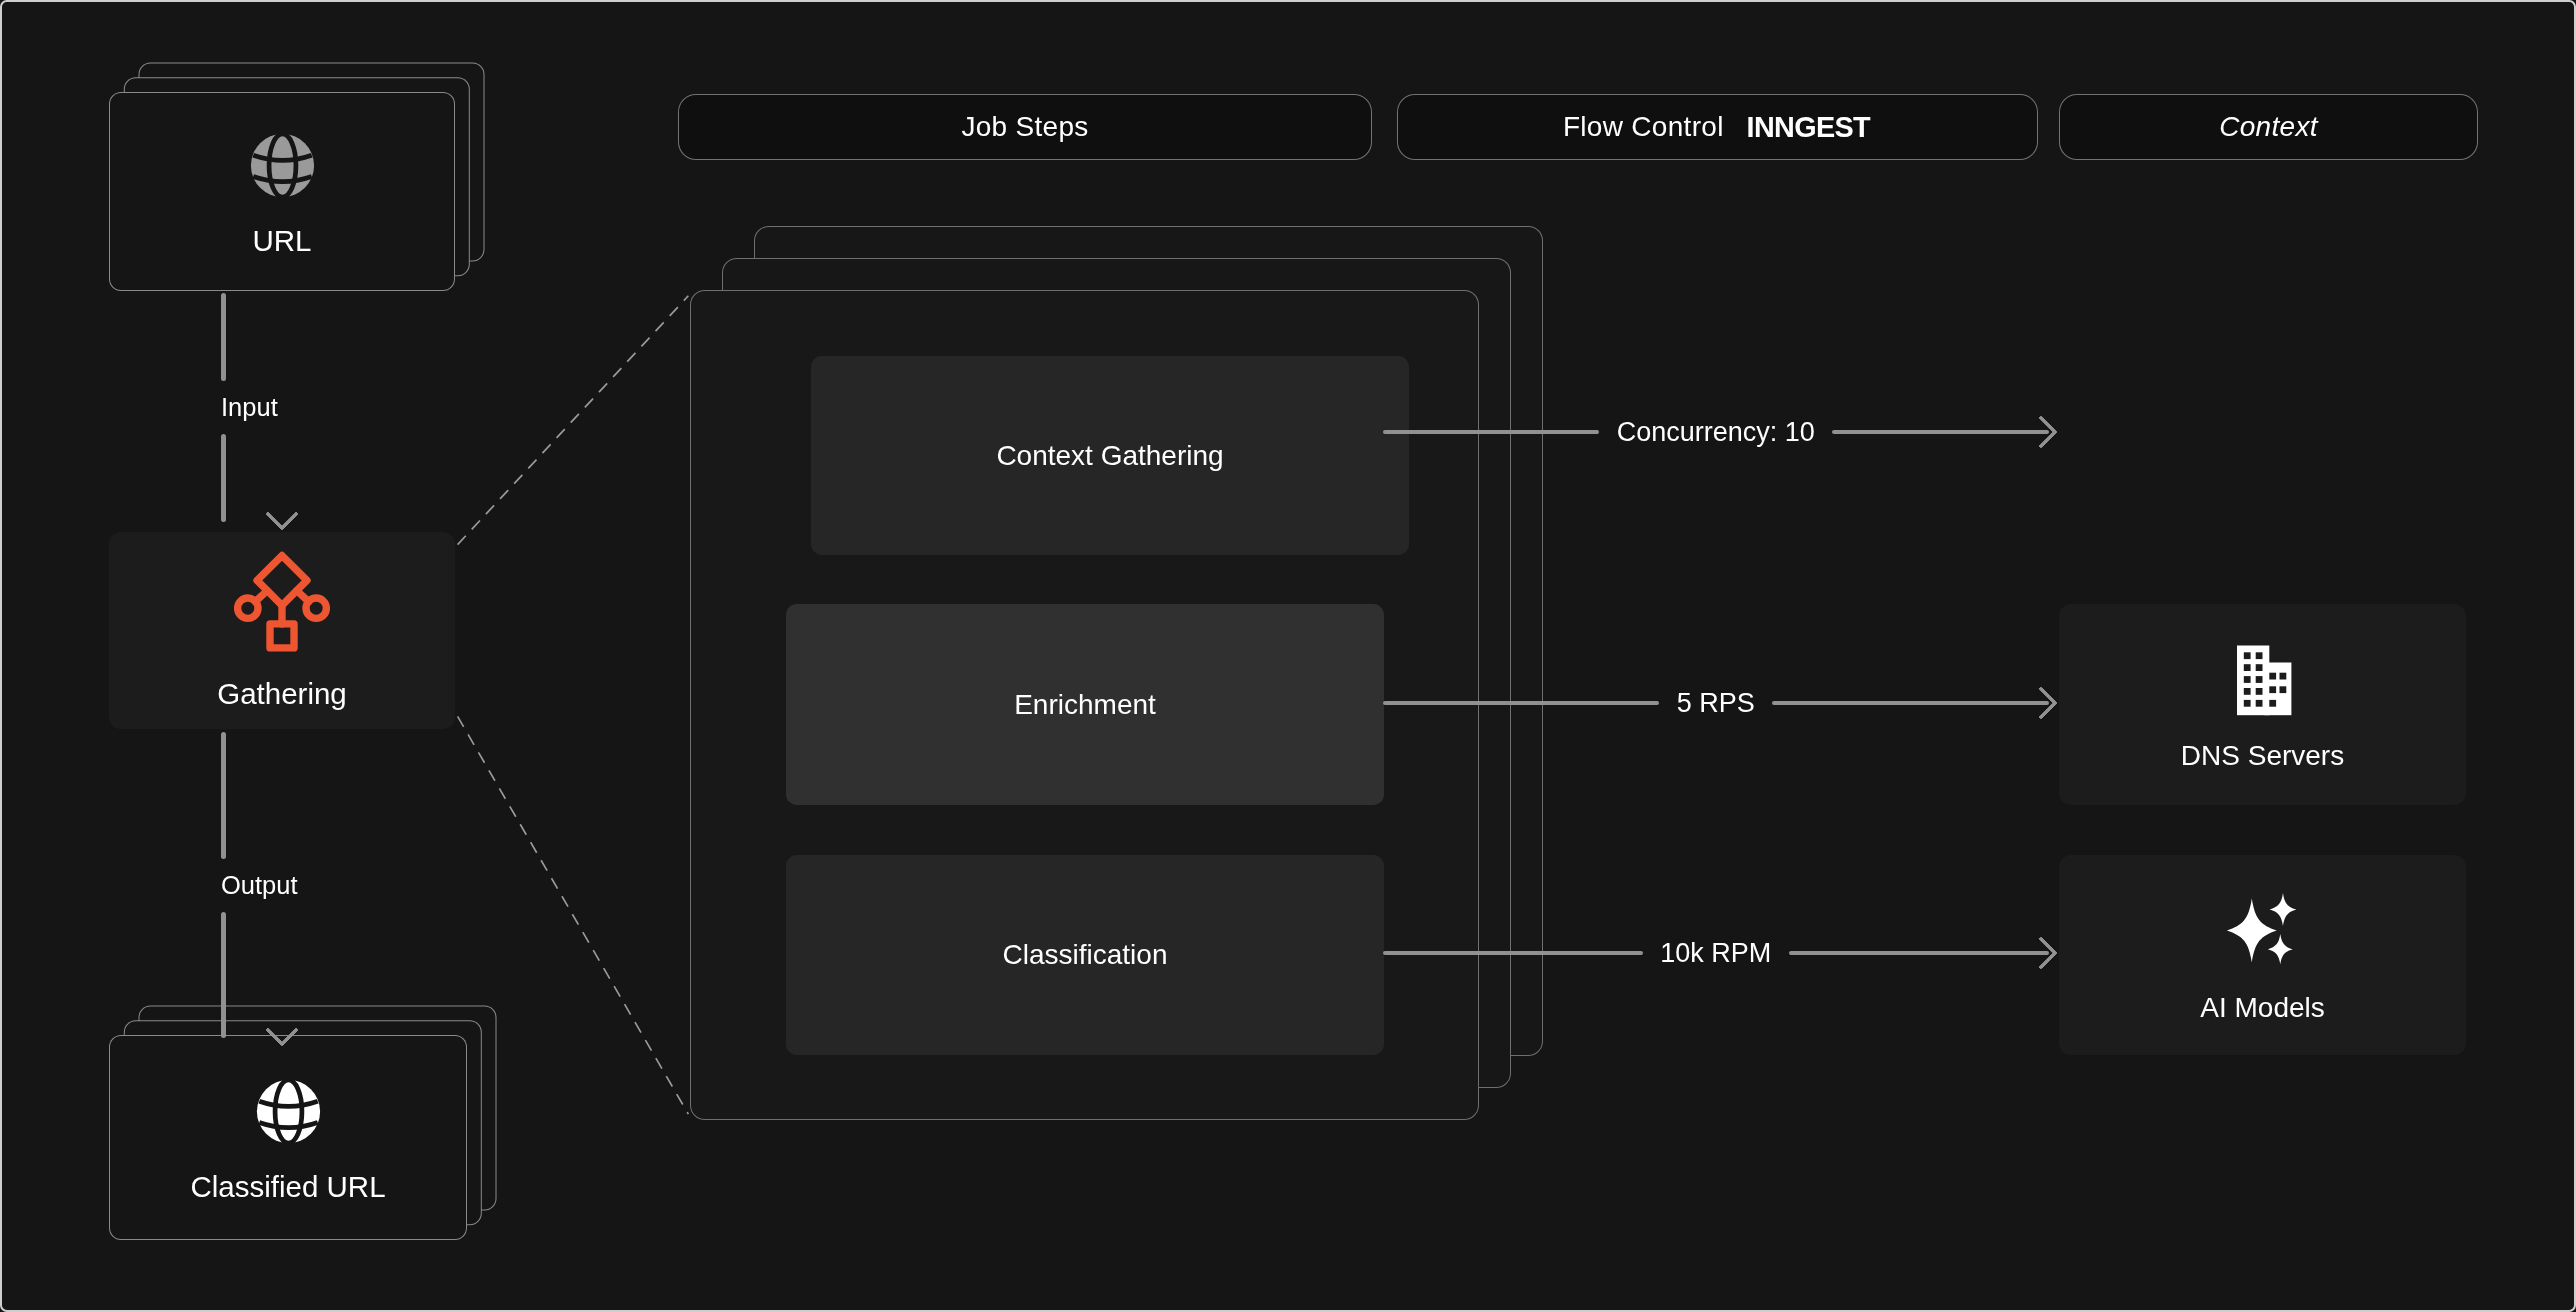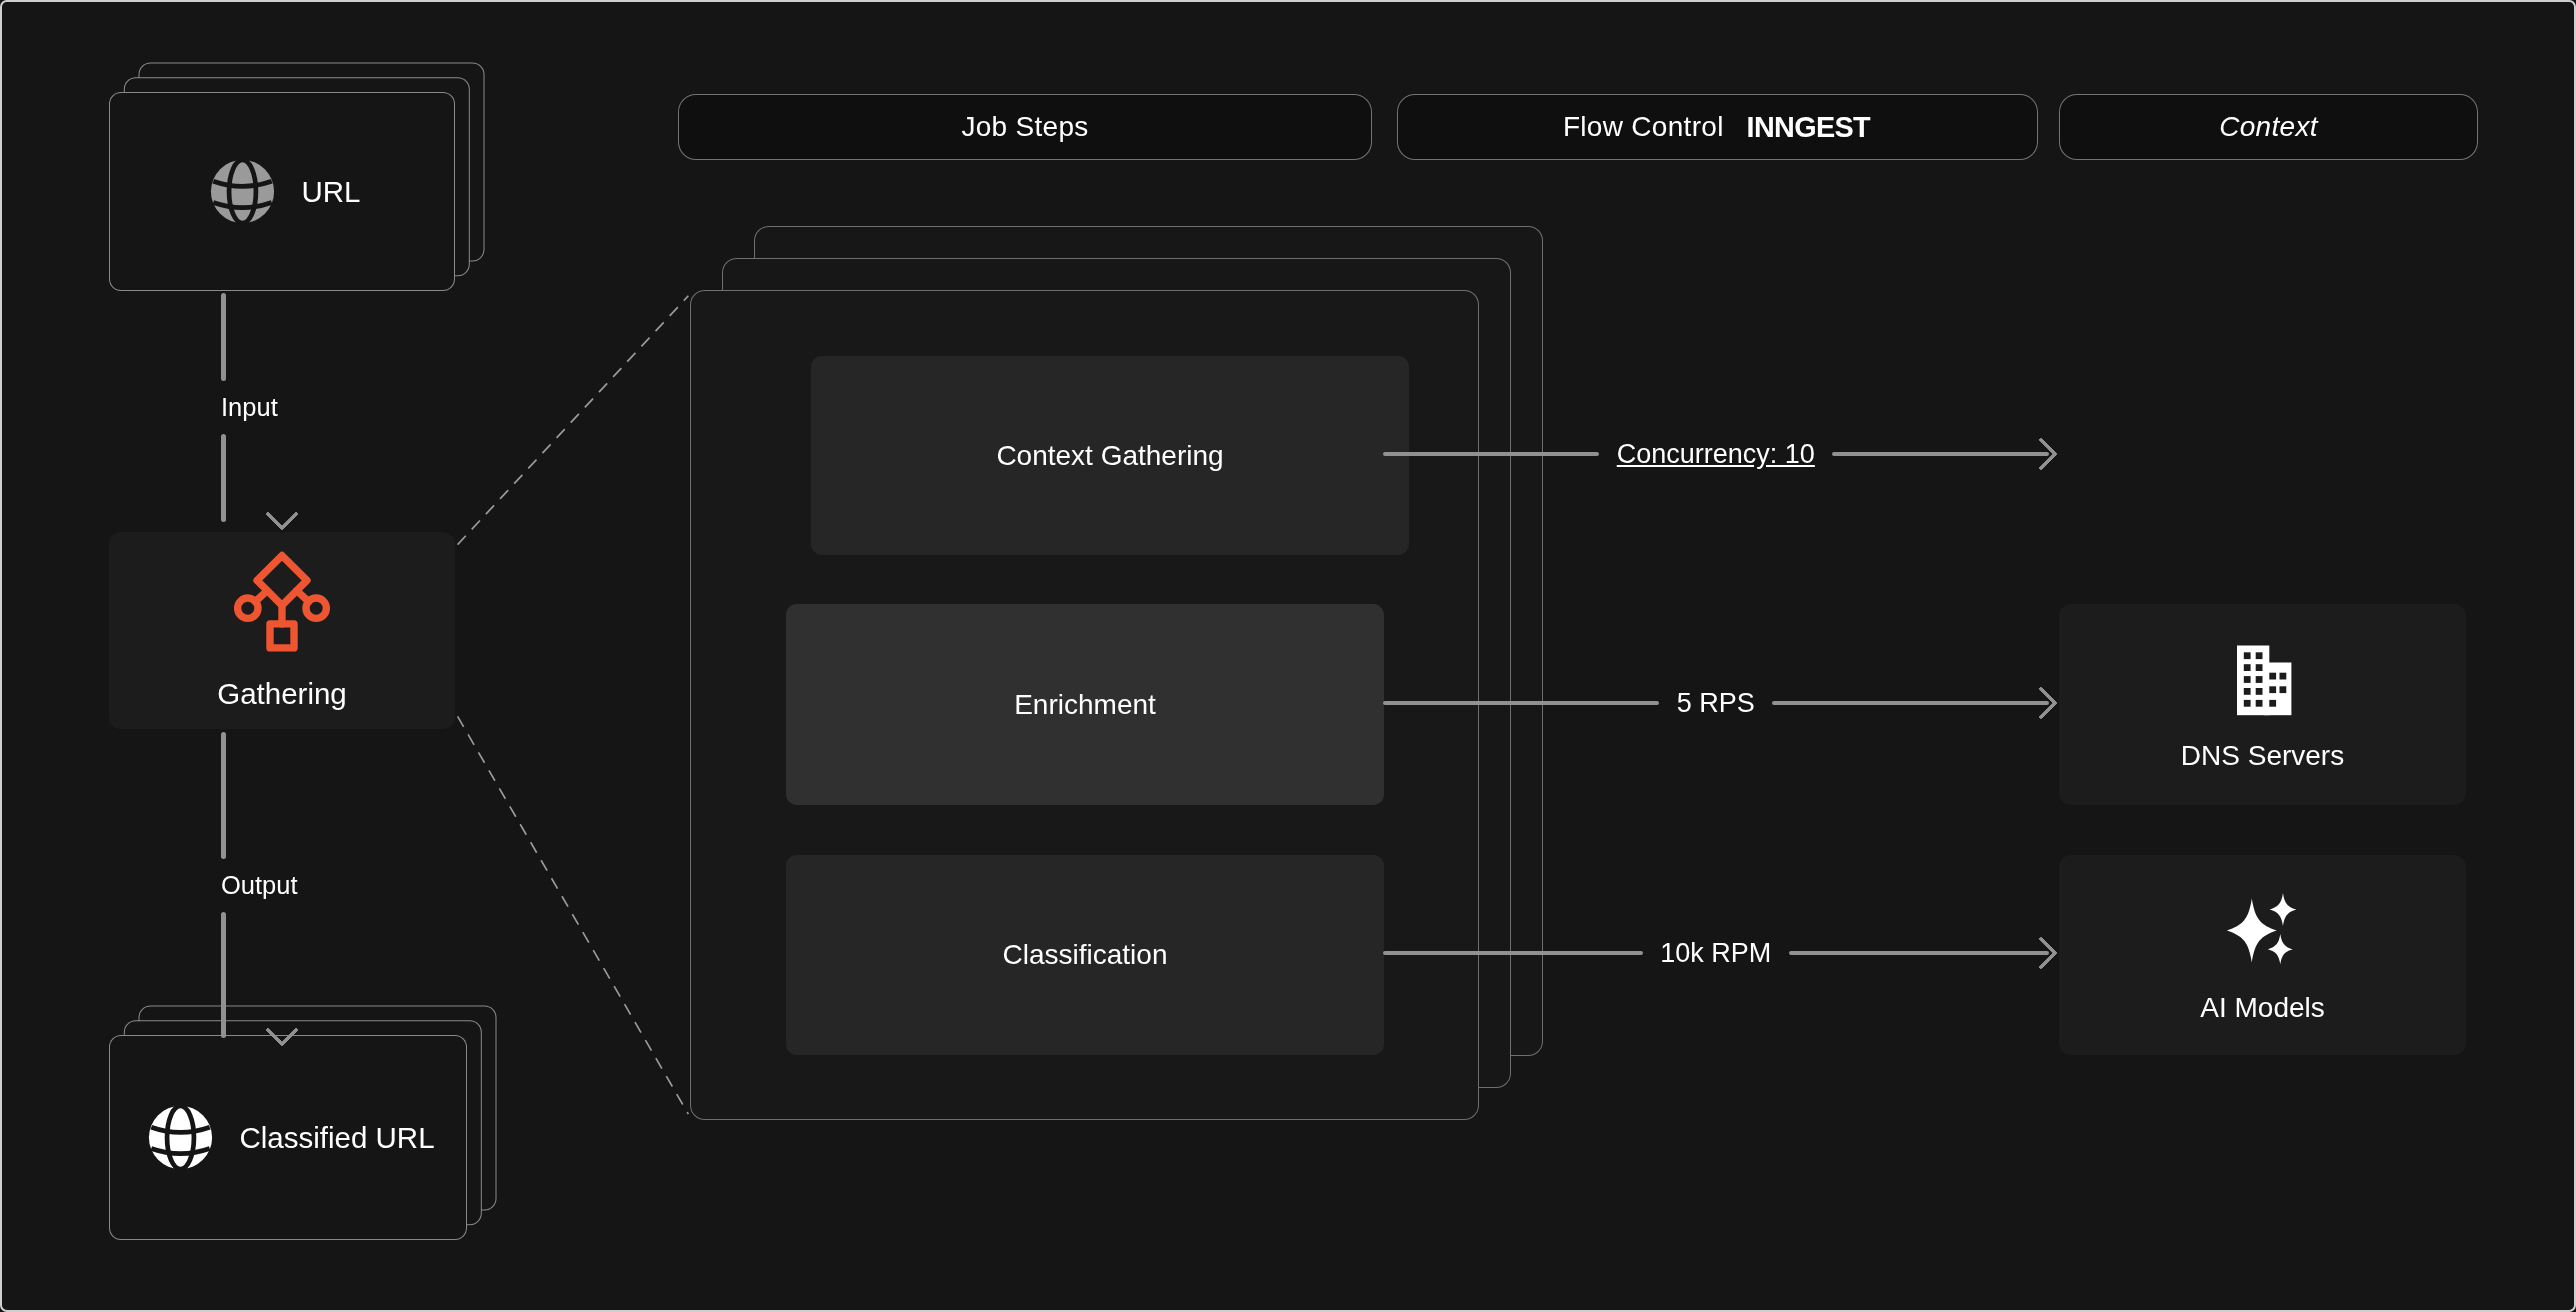--- a/index.html
+++ b/index.html
@@ -45,21 +45,21 @@
     border:1.3px solid rgba(255,255,255,.5);
     border-radius:12px;background:var(--canvas-bg,#151515);
     box-sizing:border-box;
   }
   .sheet.s-back{transform:translate(29.5px,-29.5px);}
   .sheet.s-mid{transform:translate(14.8px,-14.8px);}
   .card-face{
     position:absolute;inset:0;
     border:1.3px solid rgba(255,255,255,.5);
     border-radius:12px;background:var(--canvas-bg,#151515);
-    display:flex;flex-direction:row;align-items:center;justify-content:center;
+    display:flex;flex-direction:column;align-items:center;justify-content:center;
     gap:19px;box-sizing:border-box;
   }
   .card-label{font-size:29.5px;color:#fff;}
 
   
   #classify-card{
     position:absolute;left:109px;top:532px;width:346px;height:197px;
     background:var(--card-bg,#1c1c1c);border-radius:12px;
     display:flex;flex-direction:column;align-items:center;justify-content:center;
     gap:17.4px;z-index:3;
@@ -101,21 +101,21 @@
   #step-0{top:356px;height:199px;margin-left:25px;}
   #step-1{top:604px;height:201px;background:var(--step-highlight-bg,#303030);}
   #step-2{top:855px;height:200px;}
 
   
   .harrow{
     position:absolute;left:1383px;width:671px;height:66px;
     display:flex;align-items:center;z-index:4;
     padding-right:5.4px;box-sizing:border-box;
   }
-  #harrow-0{top:421px;text-decoration:underline;}
+  #harrow-0{top:399px;}
   #harrow-1{top:670px;}
   #harrow-2{top:920px;}
   .hseg{height:4.7px;flex:1;background:var(--line-gray,#919191);border-radius:2.7px;}
   .harrow-label{margin:0 17.4px;font-size:27px;color:#fff;white-space:nowrap;}
   .chev-right{
     position:absolute;right:1.3px;top:50%;
     width:20px;height:20px;border-radius:2.7px;
     border-top:4.7px solid var(--line-gray,#919191);
     border-right:4.7px solid var(--line-gray,#919191);
     transform:translateY(-50%) rotate(45deg);

